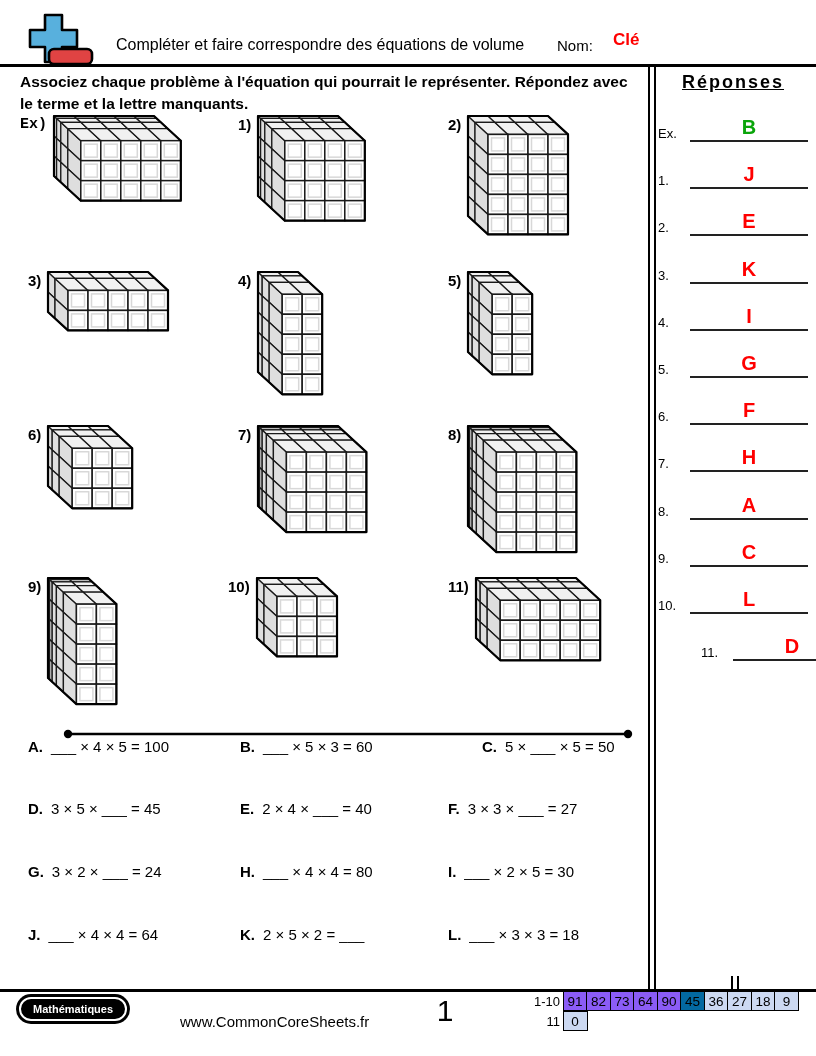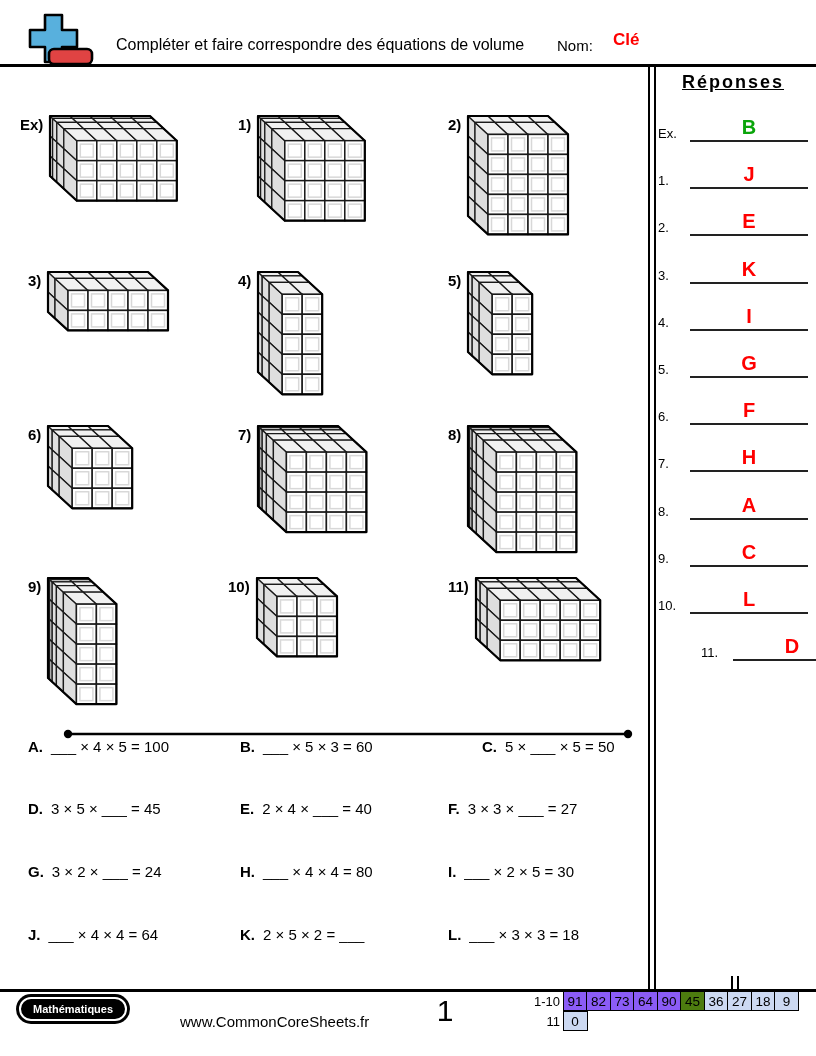--- a/index.html
+++ b/index.html
@@ -52,23 +52,24 @@
 
   <svg class="logo" width="82" height="58" viewBox="0 0 82 58">
     <path d="M29 5 h17 v15 h15 v17 h-15 v15 h-17 v-15 h-15 v-17 h15 z" fill="#58b0dd" stroke="#000" stroke-width="2.6" stroke-linejoin="round"></path>
     <rect x="33" y="39" width="43" height="15" rx="5" fill="#e04343" stroke="#000" stroke-width="2.6"></rect>
   </svg>
   <div class="page-title">Compléter et faire correspondre des équations de volume</div>
   <div class="name-label">Nom:</div>
   <div class="name-value">Clé</div>
   <div class="header-rule"></div>
 
+  <div class="instructions">Associez chaque problème à l'équation qui pourrait le représenter. Répondez avec le terme et la lettre manquants.</div>
 
   <div id="figures-layer">
-      <div class="fig" style="left: 20px; top: 114px;">
+      <div class="fig" style="left: 20px; top: 114px; font-family: Liberation Mono, monospace;">
         <span class="fig-label">Ex)</span>
         <svg width="131" height="89" viewBox="0 0 131 89">
           <polygon points="2.0,2.0 2.0,22.0 4.6,24.4 4.6,4.4" fill="#dedede" stroke="#1a1a1a" stroke-width="1.3" stroke-linejoin="round"></polygon>
           <polygon points="2.0,22.0 2.0,42.0 4.6,44.4 4.6,24.4" fill="#dedede" stroke="#1a1a1a" stroke-width="1.3" stroke-linejoin="round"></polygon>
           <polygon points="2.0,42.0 2.0,62.0 4.6,64.4 4.6,44.4" fill="#dedede" stroke="#1a1a1a" stroke-width="1.3" stroke-linejoin="round"></polygon>
           <polygon points="4.6,4.4 4.6,24.4 8.8,28.3 8.8,8.3" fill="#dedede" stroke="#1a1a1a" stroke-width="1.3" stroke-linejoin="round"></polygon>
           <polygon points="4.6,24.4 4.6,44.4 8.8,48.3 8.8,28.3" fill="#dedede" stroke="#1a1a1a" stroke-width="1.3" stroke-linejoin="round"></polygon>
           <polygon points="4.6,44.4 4.6,64.4 8.8,68.3 8.8,48.3" fill="#dedede" stroke="#1a1a1a" stroke-width="1.3" stroke-linejoin="round"></polygon>
           <polygon points="8.8,8.3 8.8,28.3 15.8,34.7 15.8,14.7" fill="#dedede" stroke="#1a1a1a" stroke-width="1.3" stroke-linejoin="round"></polygon>
           <polygon points="8.8,28.3 8.8,48.3 15.8,54.7 15.8,34.7" fill="#dedede" stroke="#1a1a1a" stroke-width="1.3" stroke-linejoin="round"></polygon>
@@ -842,21 +843,21 @@
   <div class="website">www.CommonCoreSheets.fr</div>
   <div class="page-number">1</div>
   <div class="score" id="score-table">
       <div class="score-row">
         <div class="score-label">1-10</div>
         <div class="cell">91</div>
         <div class="cell">82</div>
         <div class="cell">73</div>
         <div class="cell">64</div>
         <div class="cell">90</div>
-        <div class="cell" style="background: #4d7c0f;">45</div>
+        <div class="cell" style="background: #0369a1;">45</div>
         <div class="cell" style="background: rgb(204, 217, 242);">36</div>
         <div class="cell" style="background: rgb(204, 217, 242);">27</div>
         <div class="cell" style="background: rgb(204, 217, 242);">18</div>
         <div class="cell" style="background: rgb(204, 217, 242);">9</div>
       </div>
       <div class="score-row">
         <div class="score-label">11</div>
         <div class="cell" style="background: rgb(204, 217, 242);">0</div>
       </div>
     </div>

